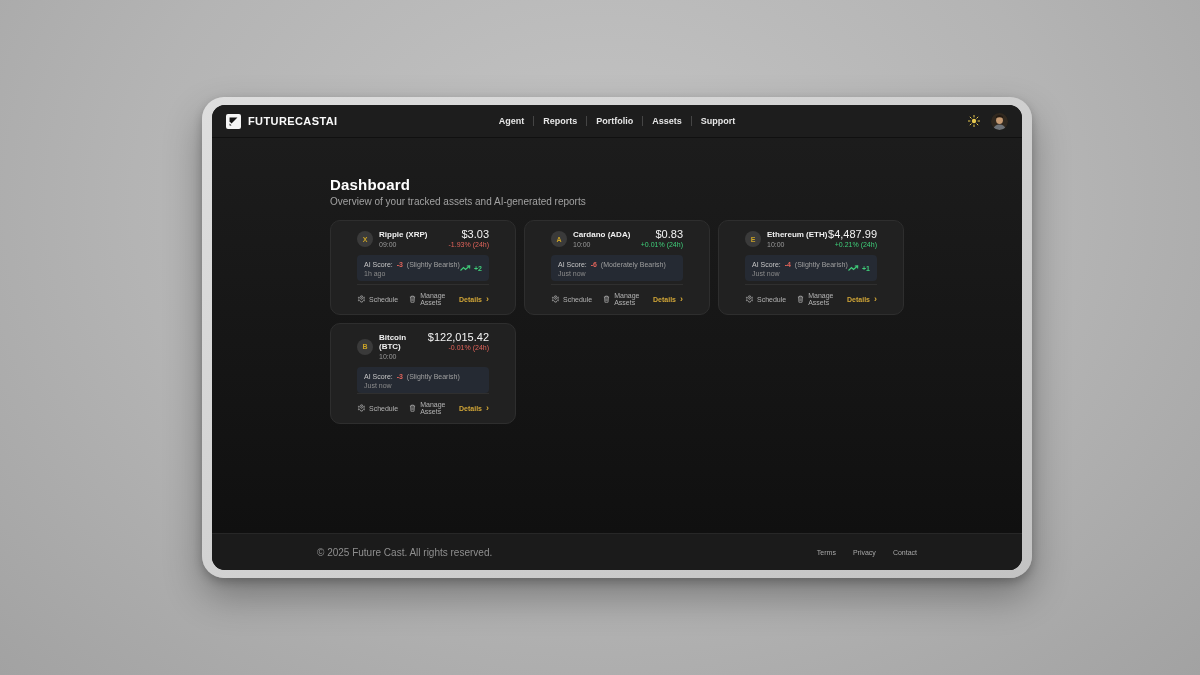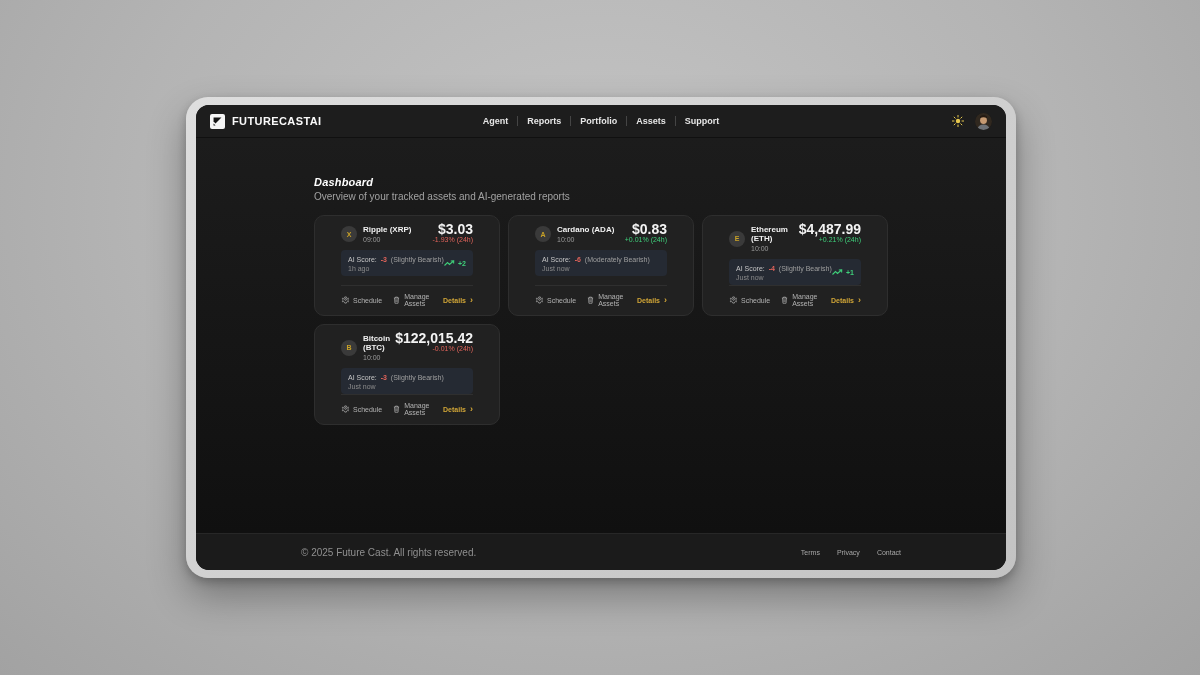--- a/index.html
+++ b/index.html
@@ -5,21 +5,21 @@
   * { margin:0; padding:0; box-sizing:border-box; }
   html,body { width:1200px; height:675px; overflow:hidden; }
   body {
     font-family:"Liberation Sans", sans-serif;
     background: radial-gradient(ellipse at 50% 30%, #c4c4c4 0%, #b4b4b4 55%, #a2a2a2 100%);
     position:relative;
   }
 
   
   .device {
-    position:absolute; left:186px; top:97px; width:830px; height:481px;
+    position:absolute; left:202px; top:97px; width:830px; height:481px;
     border-radius:22px;
     background:linear-gradient(145deg,#dedede,#c3c3c3);
     box-shadow:0 18px 38px rgba(0,0,0,.32), 0 4px 10px rgba(0,0,0,.22);
     padding:8px 10px;
   }
   .screen {
     width:100%; height:100%; border-radius:13px; overflow:hidden;
     background:#151515; display:flex; flex-direction:column;
   }
 
@@ -40,40 +40,40 @@
   .top-right { width:230px; display:flex; align-items:center; justify-content:flex-end; gap:11px; }
   .sun-btn { width:12px; height:12px; cursor:pointer; display:flex; }
   .avatar { width:17px; height:17px; border-radius:50%; overflow:hidden; cursor:pointer; background:#241f1a; }
 
   
   .main {
     flex:1; background:linear-gradient(180deg,#1c1c1c 0%,#181818 35%,#101010 100%);
     overflow:hidden;
   }
   .content { width:574px; margin:0 auto; padding-top:38px; }
-  .page-title { color:#ffffff; font-size:11px; font-weight:700; letter-spacing:.2px;font-style:italic; }
+  .page-title { color:#ffffff; font-size:15px; font-weight:700; letter-spacing:.2px; }
   .page-sub { color:#a2a2a2; font-size:10px; margin-top:3px; }
 
   .grid { margin-top:13px; display:grid; grid-template-columns:repeat(3,186px); gap:8px; }
 
   .card {
     background:#212121; border:1px solid #2e2e2e; border-radius:10px;
     padding:9px 26px 8px; min-height:95px; display:flex; flex-direction:column;
   }
   .card-head { display:flex; justify-content:space-between; align-items:flex-start; }
   .asset { display:flex; gap:6px; align-items:center; }
   .badge {
     width:16px; height:16px; border-radius:50%; background:#3a3a3a;
     color:#c9a227; font-size:7px; font-weight:700;
     display:flex; align-items:center; justify-content:center; flex:0 0 16px;
   }
   .asset-name { color:#f1f1f1; font-size:8px; font-weight:700; line-height:9px; }
   .asset-time { color:#9a9a9a; font-size:7px; margin-top:2px; }
   .quote { text-align:right; }
-  .price { color:#f3f3f3; font-size:14px; font-weight:700; line-height:9px; }
+  .price { color:#f3f3f3; font-size:11px; font-weight:400; line-height:9px; }
   .change { font-size:7px; margin-top:2px; }
   .change.down { color:#e0635a; }
   .change.up { color:#3fcf7a; }
 
   .ai-panel {
     margin-top:7px; background:#252a33; border-radius:4px; padding:4px 7px;
     display:flex; justify-content:space-between; align-items:center; min-height:26px;
   }
   .ai-line { font-size:7px; color:#c6c6c6; line-height:9px; }
   .ai-score { color:#e0635a; font-weight:700; }

